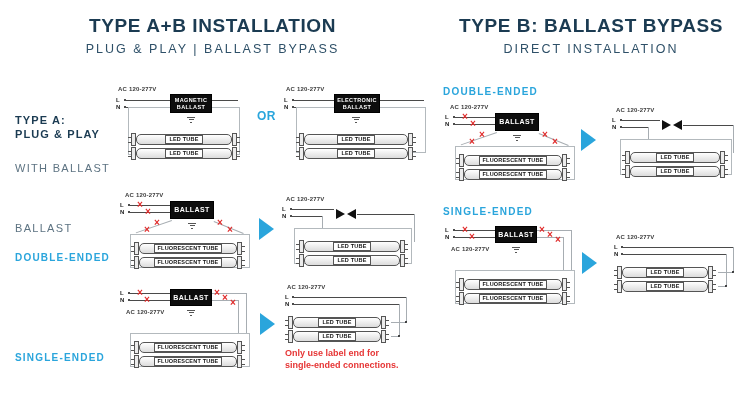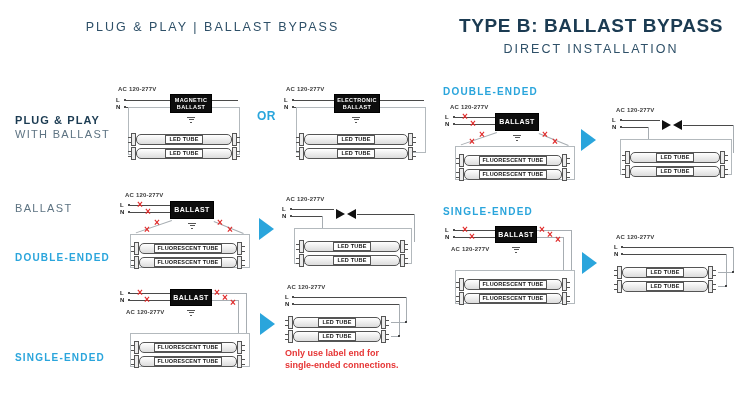--- a/index.html
+++ b/index.html
@@ -4,21 +4,21 @@
 <style>
   html,body{margin:0;padding:0;background:#fff;}
   body{width:750px;height:400px;position:relative;font-family:"Liberation Sans",sans-serif;overflow:hidden;}
   
   .hdr{position:absolute;text-align:center;}
   .hdr .title{font-size:19px;font-weight:700;letter-spacing:.6px;color:#1b3b52;}
   .hdr .subtitle{font-size:12.5px;font-weight:400;letter-spacing:2px;color:#2e5068;margin-top:5px;}
   
   .side{position:absolute;}
   .side .b{font-size:11px;font-weight:700;letter-spacing:1.1px;color:#1b3b52;line-height:14px;}
-  .side .l{font-size:11px;font-weight:400;letter-spacing:1.3px;color:#5d7382;line-height:14px;}
+  .side .l{font-size:11px;font-weight:400;letter-spacing:1.3px;color:#5d7382;line-height:14px;margin-top:20px;}
   .blue-head{position:absolute;font-size:10px;font-weight:700;letter-spacing:1.2px;color:#2aa5dc;}
   .or{position:absolute;font-size:12px;font-weight:700;color:#2aa5dc;letter-spacing:.5px;}
   .note{position:absolute;font-size:9px;font-weight:700;color:#e63535;line-height:11.5px;}
   
   .diagram{position:absolute;}
   .ac{position:absolute;font-size:6px;font-weight:700;color:#3a3a3a;letter-spacing:.2px;white-space:nowrap;}
   .lnl{position:absolute;font-size:6px;font-weight:700;color:#222;line-height:6px;}
   .dot{position:absolute;width:2px;height:2px;background:#111;border-radius:50%;}
   .wh{position:absolute;height:1px;background:#a7adb2;}
   .wv{position:absolute;width:1px;background:#a7adb2;}
@@ -42,28 +42,30 @@
   .tlabel{font-style:normal;font-size:5.5px;font-weight:700;letter-spacing:.2px;background:#fff;border:1px solid #555;padding:0 3px;line-height:7px;white-space:nowrap;color:#111;}
   .xmark{position:absolute;color:#e02b2b;font-size:10px;line-height:9px;font-weight:700;}
   .nutr{position:absolute;width:0;height:0;border-top:5px solid transparent;border-bottom:5px solid transparent;border-left:9px solid #111;}
   .nutl{position:absolute;width:0;height:0;border-top:5px solid transparent;border-bottom:5px solid transparent;border-right:9px solid #111;}
   .arrow{position:absolute;width:0;height:0;border-top:11px solid transparent;border-bottom:11px solid transparent;border-left:15px solid #2aa5dc;}
 </style>
 </head>
 <body>
 
 <div class="hdr" style="left:20px;top:15px;width:385px">
+  <div class="title">TYPE A+B INSTALLATION</div>
   <div class="subtitle">PLUG &amp; PLAY  |  BALLAST BYPASS</div>
 </div>
 <div class="hdr" style="left:440px;top:15px;width:302px">
   <div class="title">TYPE B: BALLAST BYPASS</div>
   <div class="subtitle">DIRECT INSTALLATION</div>
 </div>
 
 <div class="side" style="left:15px;top:113px">
+  <div class="b">TYPE A:</div>
   <div class="b">PLUG &amp; PLAY</div>
   <div class="l">WITH BALLAST</div>
 </div>
 <div class="or" style="left:246px;top:109px;width:30px;text-align:right">OR</div>
 <div class="side" style="left:15px;top:201px">
   <div class="l">BALLAST</div>
 </div>
 <div class="blue-head" style="left:15px;top:252px">DOUBLE-ENDED</div>
 <div class="blue-head" style="left:15px;top:352px">SINGLE-ENDED</div>
 <div class="blue-head" style="left:443px;top:86px">DOUBLE-ENDED</div>

